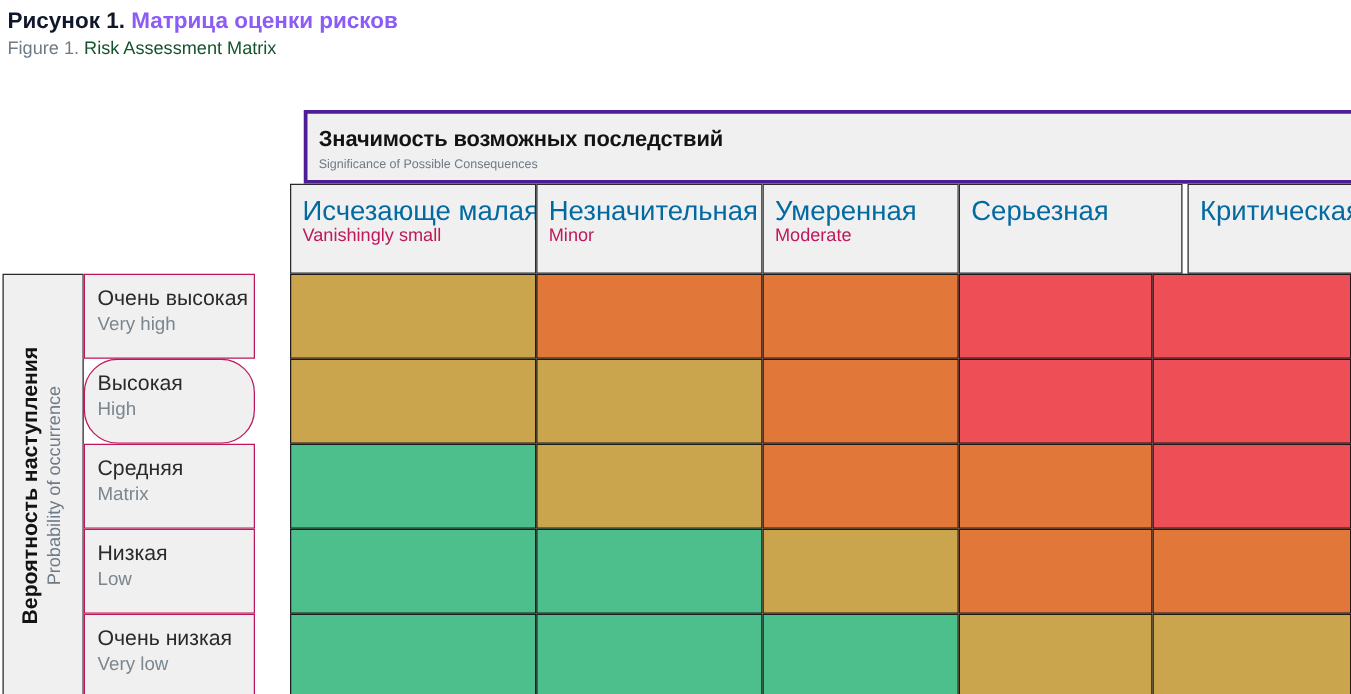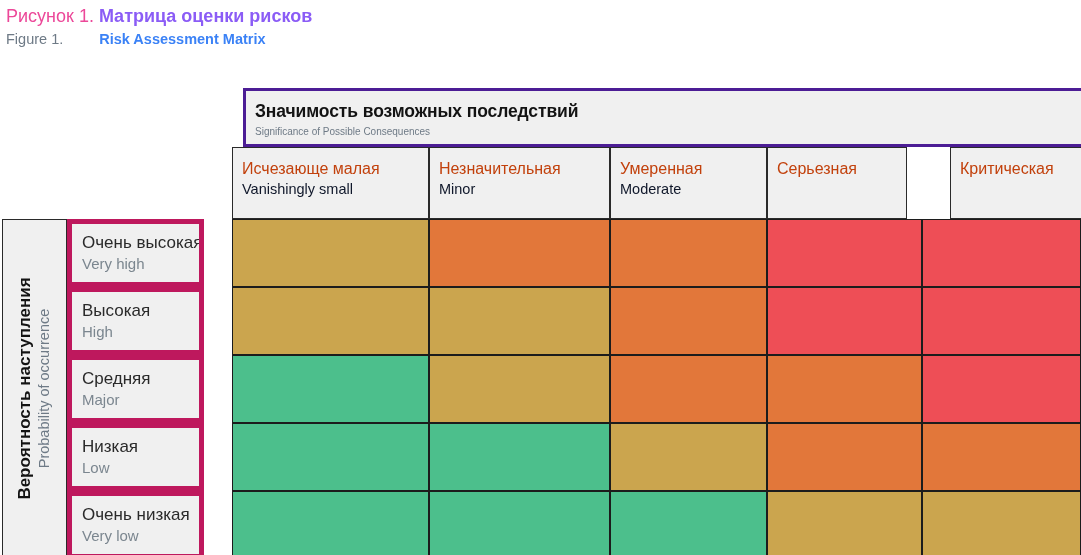--- a/index.html
+++ b/index.html
@@ -24,43 +24,43 @@
     top: 4px;
     width: 700px;
   }
   .caption-ru {
     font-size: 18px;
     line-height: 24px;
     color: #3a3a3a;
     white-space: nowrap;
   }
   .caption-ru .cap-num {
-    font-weight: 400;
-    color: #ec4899;
+    font-weight: 700;
+    color: #0f172a;
   }
   .caption-ru .cap-title {
     font-weight: 700;
     color: #8b5cf6;
     margin-left: 5px;
   }
   .caption-en {
     font-size: 14.5px;
     line-height: 20px;
     color: #6e7a86;
     white-space: nowrap;
     margin-top: 1px;
   }
   .caption-en .cap-num {
     font-weight: 400;
     color: #6e7a86;
   }
   .caption-en .cap-title {
-    font-weight: 700;
-    color: #3b82f6;
-    margin-left: 36px;
+    font-weight: 400;
+    color: #14532d;
+    margin-left: 4px;
   }
 
   
   .matrix {
     position: absolute;
     left: 2px;
     top: 88px;
     width: 1079px;
     height: 470px;
   }
@@ -97,31 +97,31 @@
     position: absolute;
     top: 59px;
     height: 72px;
     background: #f0f0f0;
     border: 1px solid #2a2a2a;
     box-sizing: border-box;
     padding: 9px 0 0 9px;
     overflow: hidden;
   }
   .col-head .ru {
-    font-size: 16px;
+    font-size: 22px;
     font-weight: 400;
     line-height: 23px;
-    color: #c2410c;
+    color: #0369a1;
     white-space: nowrap;
   }
   .col-head .en {
     font-size: 14.5px;
     font-weight: 400;
     line-height: 19px;
-    color: #0f172a;
+    color: #be185d;
     white-space: nowrap;
   }
 
   
   .row-axis-title {
     position: absolute;
     left: 0px;
     top: 131px;
     width: 65px;
     height: 339px;
@@ -152,21 +152,21 @@
     display: block;
   }
 
   
   .row-head {
     position: absolute;
     left: 65px;
     width: 137px;
     height: 68px;
     background: #f0f0f0;
-    border: 5px solid #be185d;
+    border: 1px solid #be185d;
     box-sizing: border-box;
     padding: 7px 0 0 10px;
     overflow: hidden;
   }
   .row-head .ru {
     font-size: 17px;
     font-weight: 400;
     line-height: 23px;
     color: #2a2a2a;
     white-space: nowrap;
@@ -211,45 +211,45 @@
     <div class="en">Vanishingly small</div>
   </div>
   <div class="col-head" style="left:427px;width:181px;">
     <div class="ru">Незначительная</div>
     <div class="en">Minor</div>
   </div>
   <div class="col-head" style="left:608px;width:157px;">
     <div class="ru">Умеренная</div>
     <div class="en">Moderate</div>
   </div>
-  <div class="col-head" style="left:765px;width:140px;">
+  <div class="col-head" style="left:765px;width:179px;">
     <div class="ru">Серьезная</div>
   </div>
   <div class="col-head" style="left:948px;width:192px;">
     <div class="ru">Критическая</div>
   </div>
 
   <div class="row-axis-title">
     <div class="rot">
       <span class="ru">Вероятность наступления</span>
       <span class="en">Probability of occurrence</span>
     </div>
   </div>
 
   <div class="row-head" style="top:131px;">
     <div class="ru">Очень высокая</div>
     <div class="en">Very high</div>
   </div>
-  <div class="row-head" style="top:199px;">
+  <div class="row-head" style="top:199px;border-radius:27px;">
     <div class="ru">Высокая</div>
     <div class="en">High</div>
   </div>
   <div class="row-head" style="top:267px;">
     <div class="ru">Средняя</div>
-    <div class="en">Major</div>
+    <div class="en">Matrix</div>
   </div>
   <div class="row-head" style="top:335px;">
     <div class="ru">Низкая</div>
     <div class="en">Low</div>
   </div>
   <div class="row-head" style="top:403px;">
     <div class="ru">Очень низкая</div>
     <div class="en">Very low</div>
   </div>
 

